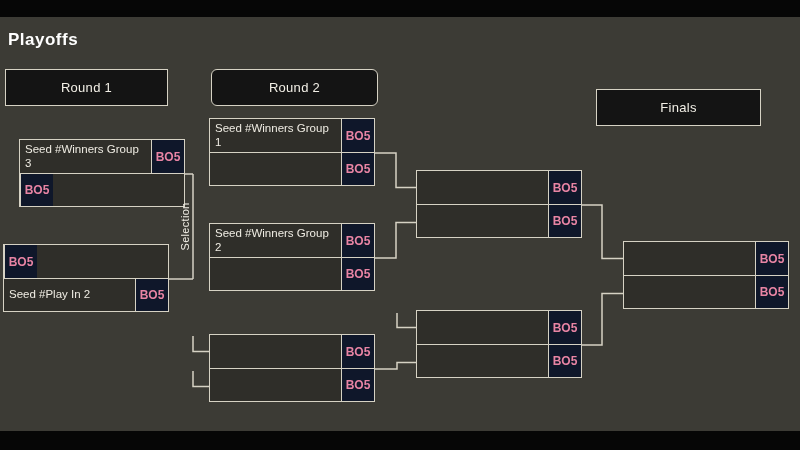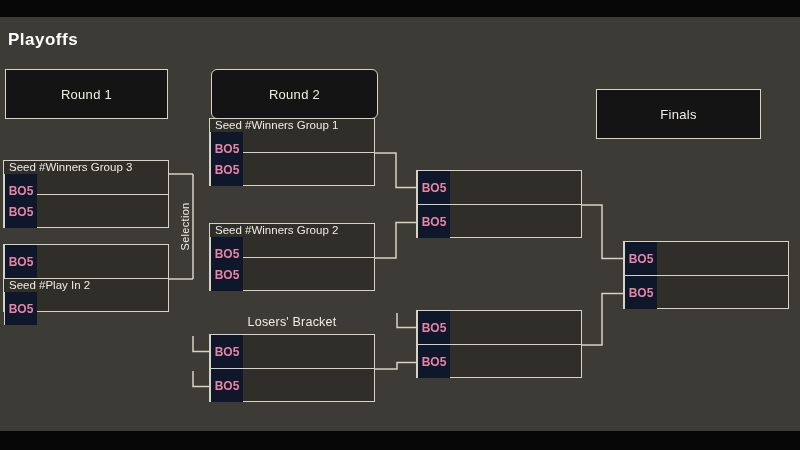--- a/index.html
+++ b/index.html
@@ -12,31 +12,31 @@
   .bar { position:absolute; left:0; width:100%; background:#060606; }
   #bar-top { top:0; height:17px; }
   #bar-bottom { bottom:0; height:19px; }
 
   #title {
     position:absolute; left:8px; top:30px;
     color:#ffffff; font-size:17px; font-weight:bold; letter-spacing:.5px;
   }
 
   .round-header {
-    position:absolute; top:69px; height:50px;
+    position:absolute; top:69px; height:37px;
     background:#141414; border:1.5px solid #d6d2c4;
     color:#f2efe6; font-size:13px; letter-spacing:.3px;
     display:flex; align-items:center; justify-content:center;
   }
 
   .match {
     position:absolute; width:166px;
     border:1.5px solid #d6d2c4; background:#2f2e29;
   }
-  .slot { height:33px; display:flex; align-items:stretch;flex-direction:column; }
+  .slot { height:33px; display:flex; align-items:stretch; }
   .slot + .slot { border-top:1.5px solid #d6d2c4; }
   .slot .name {
     flex:1; display:flex; align-items:center;
     padding:0 5px; color:#efece3; font-size:11.5px; line-height:1.15;
   }
   .slot .tag {
     width:33px; flex:0 0 33px;
     background:#0f172a; border-left:1.5px solid #d6d2c4;
     color:#e884a4; font-weight:bold; font-size:12px;
     display:flex; align-items:center; justify-content:center;
@@ -82,21 +82,21 @@
       <polyline points="193,371 193,386.5 209,386.5"></polyline>
 
       <polyline points="397,313 397,327.5 416,327.5"></polyline>
       <polyline points="375,369 397,369 397,362.5 416,362.5"></polyline>
 
       <polyline points="582,205 602,205 602,258.5 623,258.5"></polyline>
       <polyline points="582,345 602,345 602,293.5 623,293.5"></polyline>
     </g>
   </svg>
 
-  <div class="match" style="left:3px; top:139px;margin-top:21px;">
+  <div class="match" style="left:19px; top:139px;">
     <div class="slot">
       <span class="name">Seed #Winners Group 3</span>
       <span class="tag">BO5</span>
     </div>
     <div class="slot">
       <span class="tag">BO5</span>
     </div>
   </div>
 
   <div class="match" style="left:3px; top:244px;">
@@ -126,21 +126,20 @@
     <div class="slot">
       <span class="name">Seed #Winners Group 2</span>
       <span class="tag">BO5</span>
     </div>
     <div class="slot">
       <span class="name"></span>
       <span class="tag">BO5</span>
     </div>
   </div>
 
-  <div id="losers-label">Losers' Bracket</div>
 
   <div class="match" style="left:209px; top:334px;">
     <div class="slot">
       <span class="name"></span>
       <span class="tag">BO5</span>
     </div>
     <div class="slot">
       <span class="name"></span>
       <span class="tag">BO5</span>
     </div>

